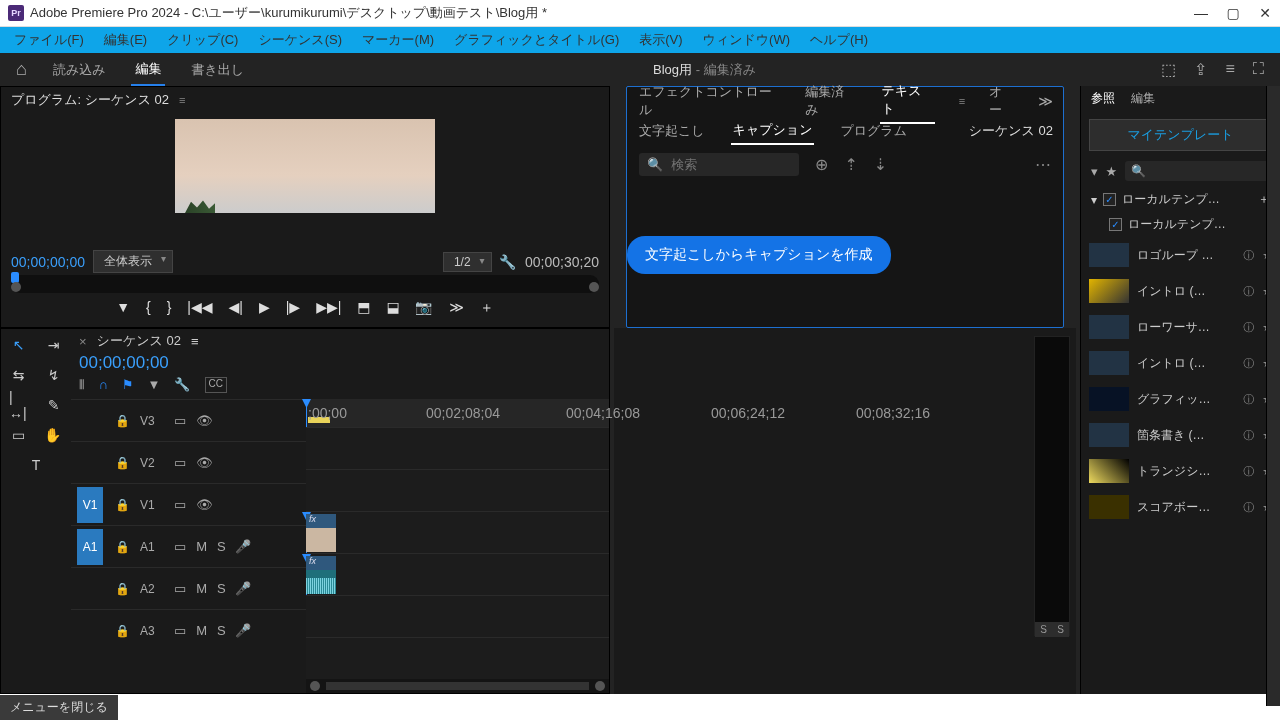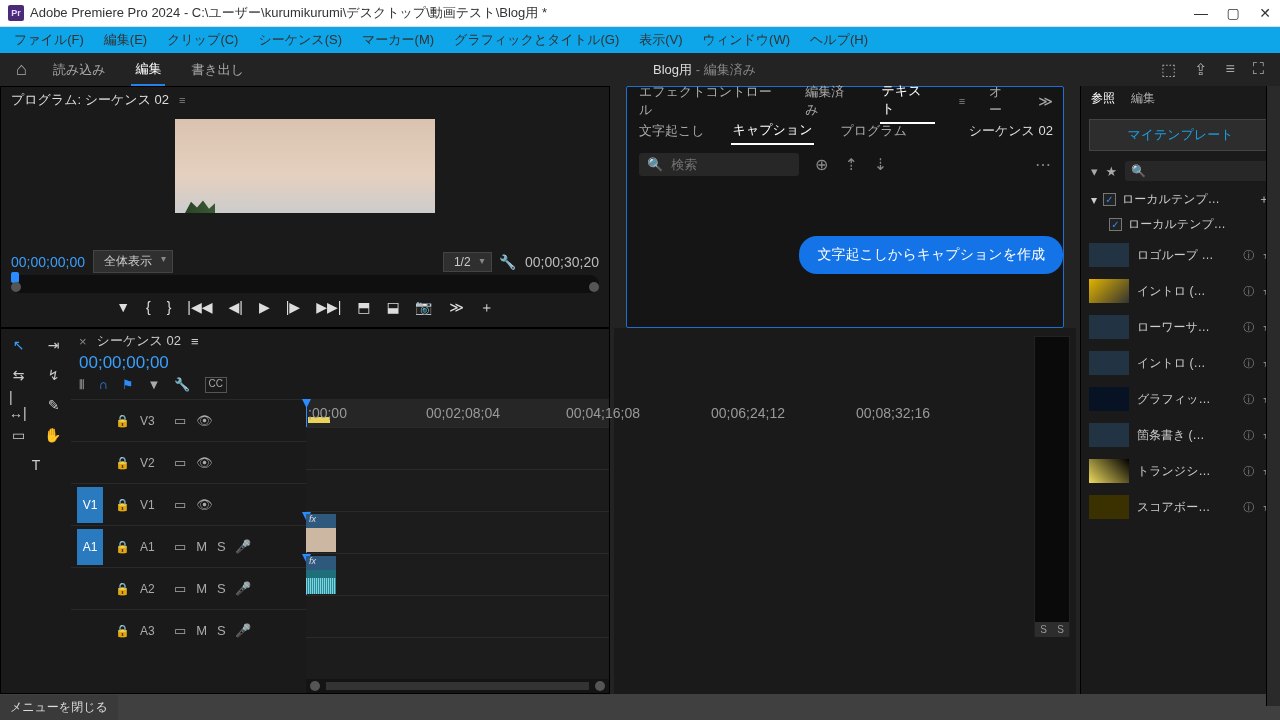--- a/index.html
+++ b/index.html
@@ -84,21 +84,21 @@
 .tabs-row .ham{margin-left:2px;color:#888;font-size:11px}
 .tabs-row .ov{margin-left:auto;font-size:14px}
 .subtabs{display:flex;align-items:center;padding:0 10px;height:32px;gap:24px;color:#aaa}
 .subtabs .st{cursor:pointer;padding:4px 2px}
 .subtabs .st.active{color:#fff;border-bottom:2px solid #fff}
 .subtabs .seq{margin-left:auto;color:#ddd}
 .search-row{display:flex;align-items:center;gap:16px;padding:6px 12px}
 .search-box{flex:0 0 160px;background:#272727;display:flex;align-items:center;padding:4px 8px;border-radius:3px;gap:8px}
 .search-box input{background:none;border:0;color:#ccc;font-size:13px;width:100%;outline:none}
 .sact{color:#888;font-size:16px;cursor:pointer}
-.caption-body{flex:1;display:flex;flex-direction:column;align-items:flex-end;justify-content:center;gap:16px}
+.caption-body{flex:1;display:flex;flex-direction:column;align-items:flex-start;justify-content:center;gap:16px}
 .big-btn{background:#1473e6;color:#fff;padding:10px 18px;border-radius:18px;cursor:pointer;font-size:14px}
 .tl-below{flex:1;background:#1a1a1a;margin:0 4px;display:flex;justify-content:flex-end;align-items:flex-start}
 .vu{width:36px;height:300px;background:#0a0a0a;margin:8px 6px;position:relative;border:1px solid #222}
 .vu .ss{position:absolute;bottom:-2px;left:0;right:0;background:#2d2d2d;display:flex;justify-content:space-around;font-size:10px;color:#999;padding:2px 0}
 .right-col{width:200px;background:#1a1a1a;border-left:1px solid #000;display:flex;flex-direction:column}
 .eg-header{height:26px;display:flex;align-items:center;padding:0 10px;color:#ddd;justify-content:space-between}
 .eg-tabs{display:flex;gap:16px;padding:4px 10px 8px;color:#aaa;font-size:12px}
 .eg-tabs .active{color:#fff}
 .eg-btn{margin:4px 8px;background:#2d2d2d;color:#1a9de0;text-align:center;padding:6px;border:1px solid #444;cursor:pointer;font-size:13px}
 .eg-filter{display:flex;align-items:center;gap:8px;padding:6px 10px;color:#aaa}
@@ -106,21 +106,21 @@
 .eg-local{padding:4px 10px;font-size:12px;color:#ccc;display:flex;align-items:center;gap:6px}
 .eg-list{flex:1;overflow:hidden}
 .eg-item{display:flex;align-items:center;gap:8px;padding:6px 8px}
 .eg-thumb{width:40px;height:24px;background:#234;flex-shrink:0}
 .eg-thumb.t2{background:linear-gradient(135deg,#e2b400,#333)}
 .eg-thumb.t4{background:#071225}
 .eg-thumb.t6{background:linear-gradient(45deg,#eeda5f,#000)}
 .eg-thumb.t7{background:#3a3000}
 .eg-name{flex:1;font-size:12px;color:#ccc;white-space:nowrap;overflow:hidden;text-overflow:ellipsis}
 .eg-item .ico{color:#888;font-size:11px}
-.statusbar{height:26px;background:#404040;display:flex;align-items:center}
+.statusbar{height:26px;background:#ffffff;display:flex;align-items:center}
 .status-btn{background:#3a3a3a;padding:4px 10px;font-size:12px;color:#ddd}
 .status-sep{flex:1}
 .side-stub{position:absolute;right:0;top:86px;width:14px;height:620px;background:#2a2a2a;border-left:1px solid #000}
 .cb{width:13px;height:13px;border:1px solid #777;display:inline-flex;align-items:center;justify-content:center;font-size:10px;color:#2a8cff;background:#222}
 </style>
 </head>
 <body>
 
 <div class="titlebar">
   <div class="left">

